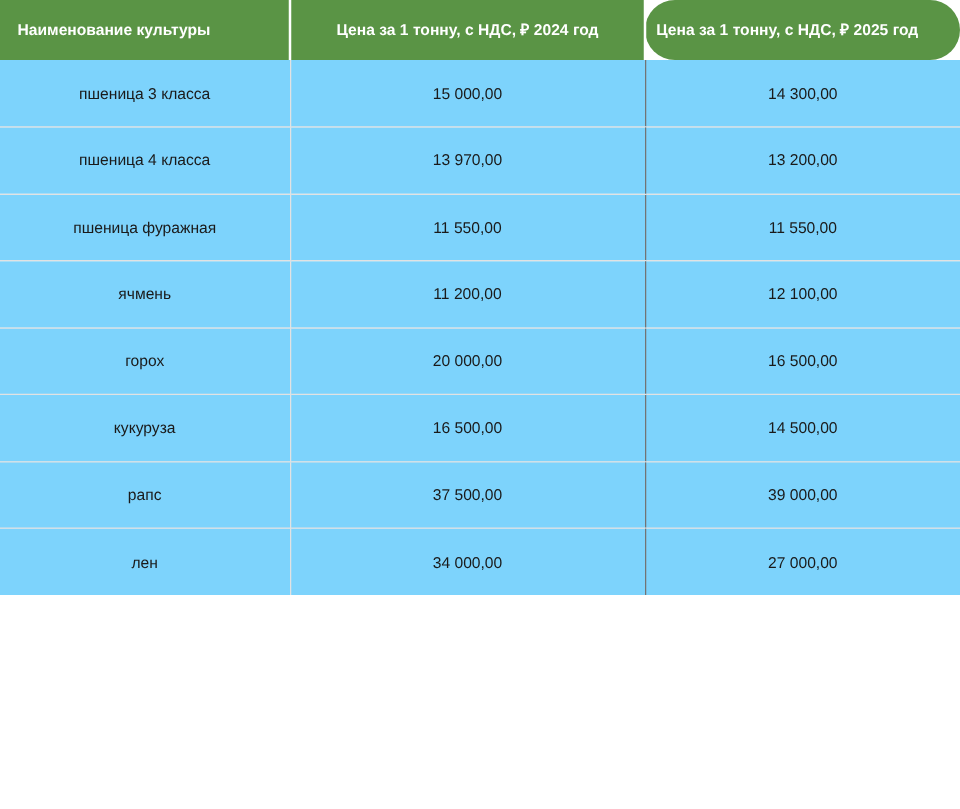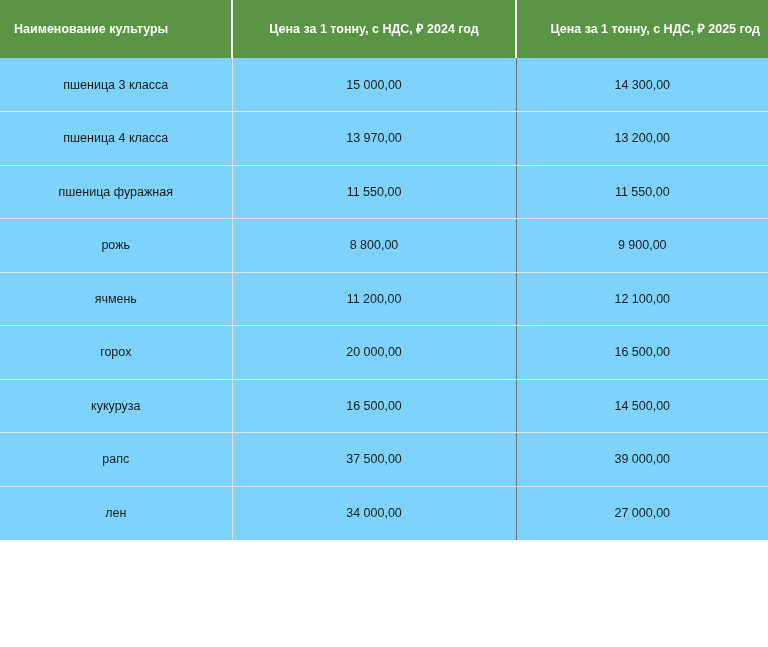--- a/index.html
+++ b/index.html
@@ -19,39 +19,40 @@
   table.price-table {
     border-collapse: collapse;
     width: 768px;
     table-layout: fixed;
   }
   table.price-table th {
     background: #5a9445;
     color: #ffffff;
     font-size: 12.5px;
     font-weight: bold;
-    height: 58px;
+    height: 48px;
     vertical-align: middle;
     padding: 4px 8px;
     box-sizing: border-box;
     border-right: 2px solid #ffffff;
     line-height: 1.2;
   }
   table.price-table th.col-name {
     text-align: left;
     padding-left: 14px;
     width: 232px;
   }
   table.price-table th.col-2024 {
     width: 284px;
   }
   table.price-table th.col-2025 {
-    text-align: right;
+    text-align: left;
     width: 252px;
     border-right: none;
+    border-radius: 29px;
   }
   table.price-table td {
     height: 53.5px;
     font-size: 12.5px;
     color: #1a1a1a;
     text-align: center;
     vertical-align: middle;
     border-bottom: 1px solid #e2e2e2;
     padding: 2px 8px;
     box-sizing: border-box;
@@ -89,25 +90,20 @@
         <td class="cell-name">пшеница 4 класса</td>
         <td class="cell-2024">13 970,00</td>
         <td class="cell-2025">13 200,00</td>
       </tr>
       <tr>
         <td class="cell-name">пшеница фуражная</td>
         <td class="cell-2024">11 550,00</td>
         <td class="cell-2025">11 550,00</td>
       </tr>
       <tr>
-        <td class="cell-name">рожь</td>
-        <td class="cell-2024">8 800,00</td>
-        <td class="cell-2025">9 900,00</td>
-      </tr>
-      <tr>
         <td class="cell-name">ячмень</td>
         <td class="cell-2024">11 200,00</td>
         <td class="cell-2025">12 100,00</td>
       </tr>
       <tr>
         <td class="cell-name">горох</td>
         <td class="cell-2024">20 000,00</td>
         <td class="cell-2025">16 500,00</td>
       </tr>
       <tr>

